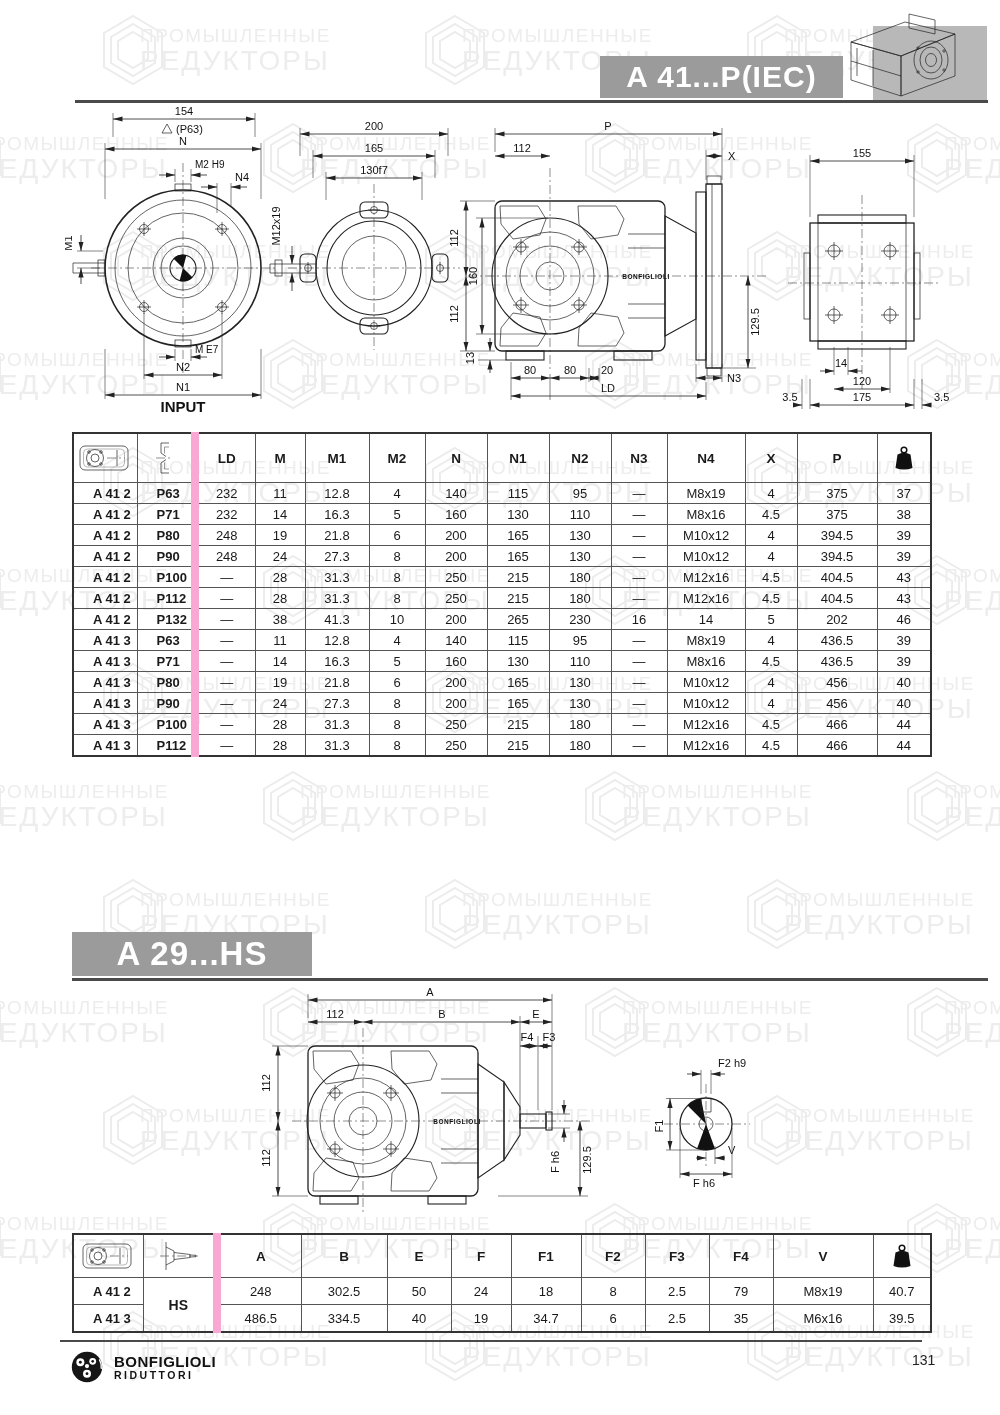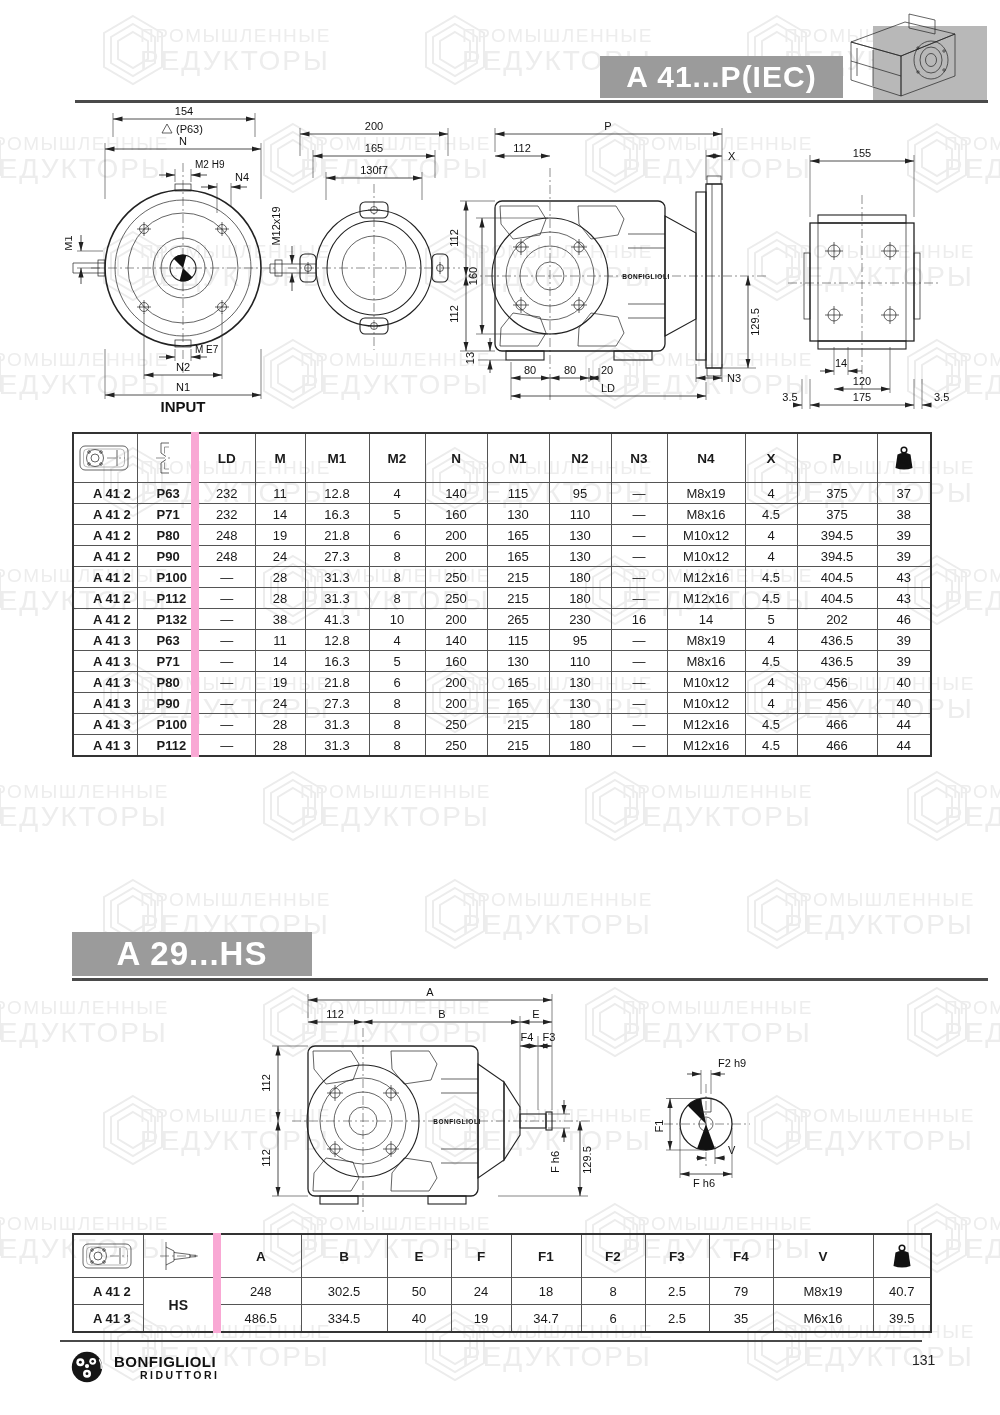--- a/index.html
+++ b/index.html
@@ -29,21 +29,21 @@
   svg text.sm{font-size:10px}
   svg text.bld{font-weight:bold}
   .ln{stroke:#222;stroke-width:1.1;fill:none}
   .ln2{stroke:#222;stroke-width:1.6;fill:none}
   .thin{stroke:#222;stroke-width:0.7;fill:none}
   .dim{stroke:#222;stroke-width:0.8;fill:none}
   .ext{stroke:#333;stroke-width:0.6;fill:none}
   .cl{stroke:#444;stroke-width:0.6;fill:none;stroke-dasharray:9 3 2 3}
   .brandline{display:flex;align-items:center;gap:8px}
   .brand-name{font-size:15px;font-weight:bold;letter-spacing:0.5px;line-height:1;color:#111}
-  .brand-sub{font-size:10.5px;font-weight:bold;letter-spacing:2.5px;color:#111;margin-left:26px}
+  .brand-sub{font-size:10.5px;font-weight:bold;letter-spacing:2.5px;color:#111;margin-left:0}
   .pagenum{font-size:14px;color:#222}
 </style>
 </head>
 <body>
 
 <div id="watermarks">
     <div class="wm" style="left: 96px; top: 10px;">
       <svg width="74" height="80" viewBox="0 0 74 80">
         <polygon points="37,6 66,23 66,57 37,74 8,57 8,23" fill="none" stroke="#ececec" stroke-width="2"></polygon>
         <polygon points="37,14 59,27 59,53 37,66 15,53 15,27" fill="none" stroke="#ececec" stroke-width="2"></polygon>

